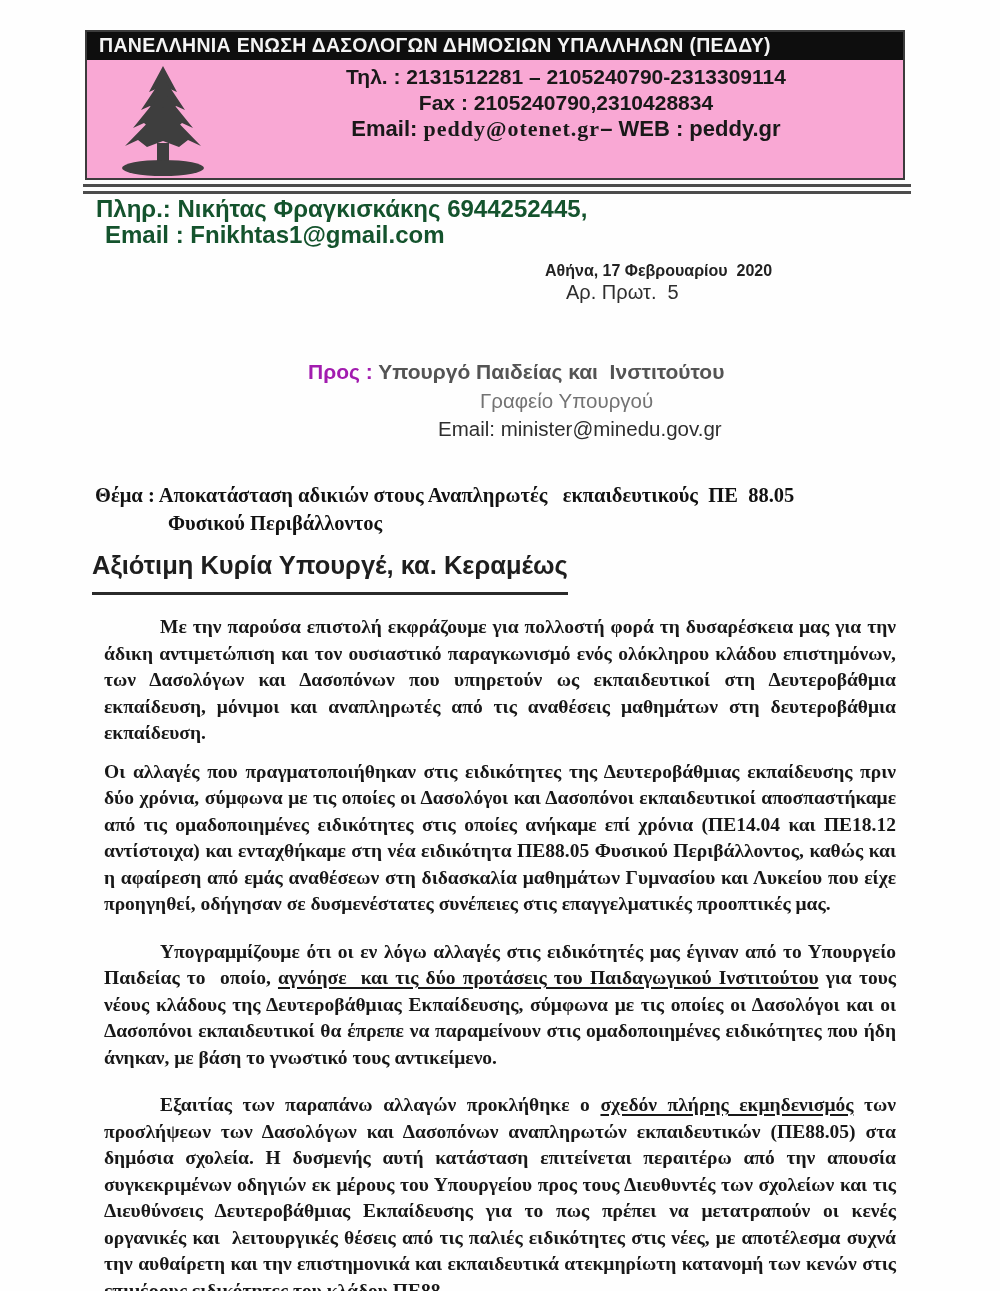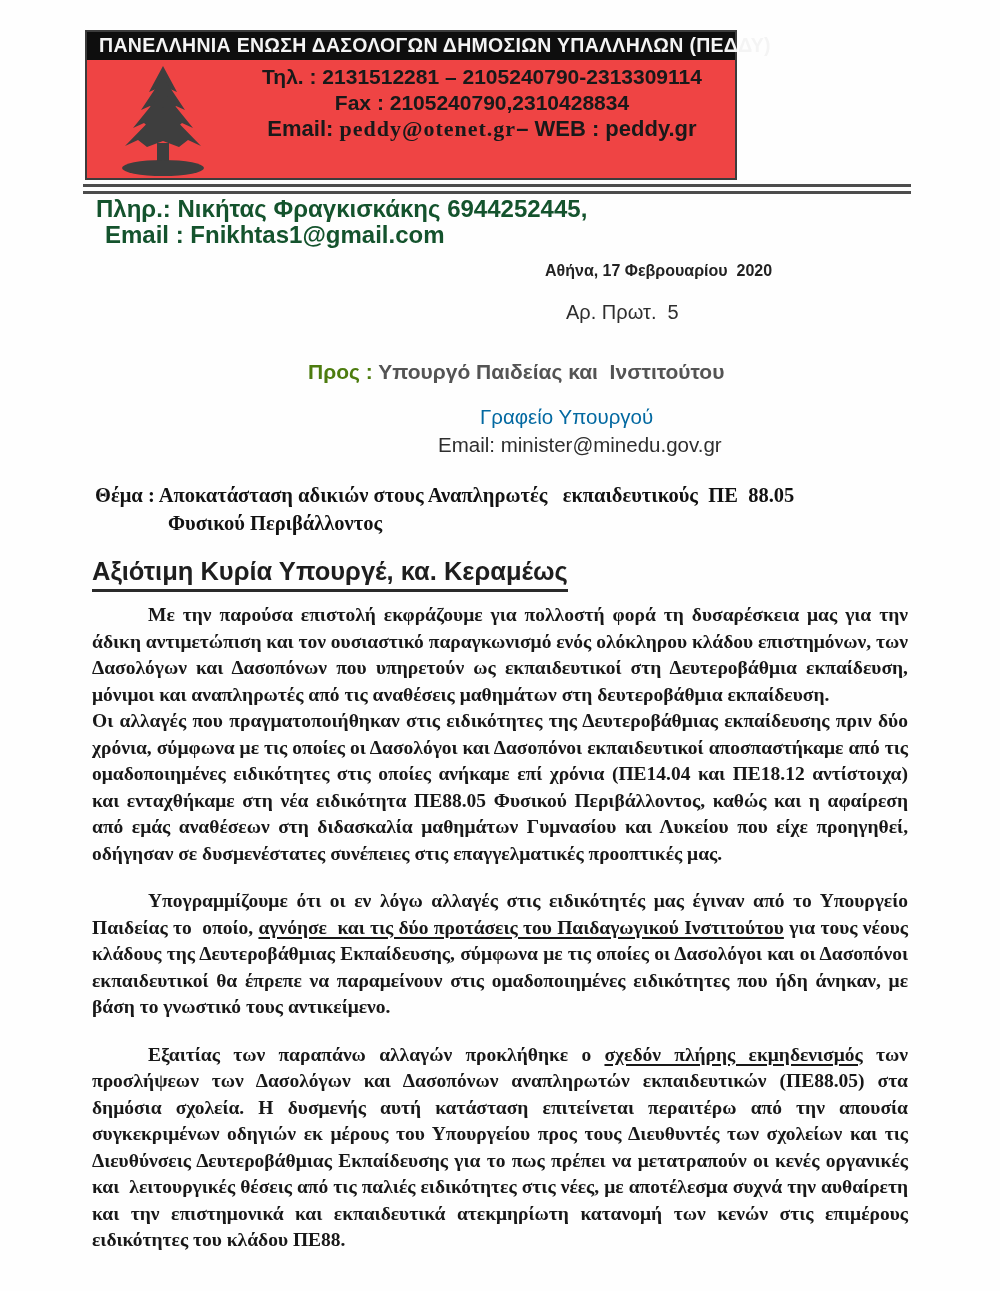--- a/index.html
+++ b/index.html
@@ -5,22 +5,22 @@
   html, body { margin:0; padding:0; }
   body {
     width:1000px; height:1291px; position:relative; overflow:hidden;
     background:#fefefe; font-family:"Liberation Sans", sans-serif;
     color:#1b1b1b;
   }
   .pre { white-space:pre-wrap; }
 
   
   .header-box {
-    position:absolute; left:85px; top:30px; width:652px; height:150px;
-    border:2px solid #3c3c3c; background:#ef4444; box-sizing:border-box;
+    position:absolute; left:85px; top:30px; width:820px; height:150px;
+    border:2px solid #3c3c3c; background:#f9a8d4; box-sizing:border-box;
   }
   .header-bar {
     background:#0e0e0e; color:#f4f4f4; font-weight:bold;
     font-size:19.5px; line-height:25px; padding:1px 8px 2px 12px;
     letter-spacing:0.3px; white-space:nowrap;
   }
   .header-content { display:flex; }
   .logo-cell { width:152px; display:flex; justify-content:center; align-items:flex-start; padding-top:4px; }
   .header-lines { flex:1; text-align:center; padding:4px 10px 6px 0; }
   .hline { font-weight:bold; font-size:21px; line-height:26px; color:#191919; }
@@ -34,54 +34,54 @@
     position:absolute; left:83px; top:184px; width:828px; height:4px;
     border-top:3px solid #4c4c4c; border-bottom:3px solid #4c4c4c;
   }
 
   
   .contact { position:absolute; left:96px; top:196px; font-weight:bold; font-size:24px; line-height:26px; color:#14532d; }
   .contact-line2 { padding-left:9px; }
 
   .dateblock { position:absolute; left:545px; top:262px; }
   .date-line { font-weight:bold; font-size:16px; color:#222; }
-  .protocol-line { font-size:20px; color:#2e2e2e; padding-left:21px; margin-top:21px; }
+  .protocol-line { font-size:20px; color:#2e2e2e; padding-left:21px; margin-top:1px; }
 
   
   .recipient { position:absolute; left:308px; top:358px; font-size:21px; line-height:27px; }
-  .to-label { font-weight:bold; color:#4d7c0f; }
+  .to-label { font-weight:bold; color:#a21caf; }
   .to-value { font-weight:bold; color:#545454; }
-  .recipient-office { color:#0369a1; font-size:20.5px; padding-left:172px; margin-top:18px; }
+  .recipient-office { color:#737373; font-size:20.5px; padding-left:172px; margin-top:2px; }
   .recipient-email  { color:#2e2e2e; font-size:20.5px; padding-left:130px; margin-top:1px; }
 
   
   .subject {
     position:absolute; left:95px; top:481px;
     font-family:"Liberation Serif", serif; font-weight:bold;
     font-size:20.5px; line-height:28px; color:#121212;
   }
   .subject-line2 { padding-left:73px; }
 
   
   .salutation {
     position:absolute; left:92px; top:551px;
     font-weight:bold; font-size:25.5px; color:#1e1e1e;
   }
   .salutation span {
-    display:inline-block; border-bottom:3px solid #2a2a2a; padding-bottom:3px;margin-top:6px;
+    display:inline-block; border-bottom:3px solid #2a2a2a; padding-bottom:12px;
   }
 
   
   .body-text {
     position:absolute; left:92px; top:602px; width:816px;
     font-family:"Liberation Serif", serif; font-weight:bold;
     font-size:19.5px; line-height:26.5px; color:#181818;
     text-align:justify;
   }
-  .body-text p { margin:0; white-space:pre-wrap; }
+  .body-text p { margin:12px; white-space:pre-wrap; }
   .body-text p.indent { text-indent:56px; }
   .body-text p:nth-of-type(n+3) { margin-top:21px; }
   .u { text-decoration:underline; text-decoration-thickness:2px; text-underline-offset:3px; }
 </style>
 </head>
 <body>
 
 <div class="header-box">
   <div class="header-bar pre">ΠΑΝΕΛΛΗΝΙΑ ΕΝΩΣΗ ΔΑΣΟΛΟΓΩΝ ΔΗΜΟΣΙΩΝ ΥΠΑΛΛΗΛΩΝ (ΠΕΔΔΥ)</div>
   <div class="header-content">

